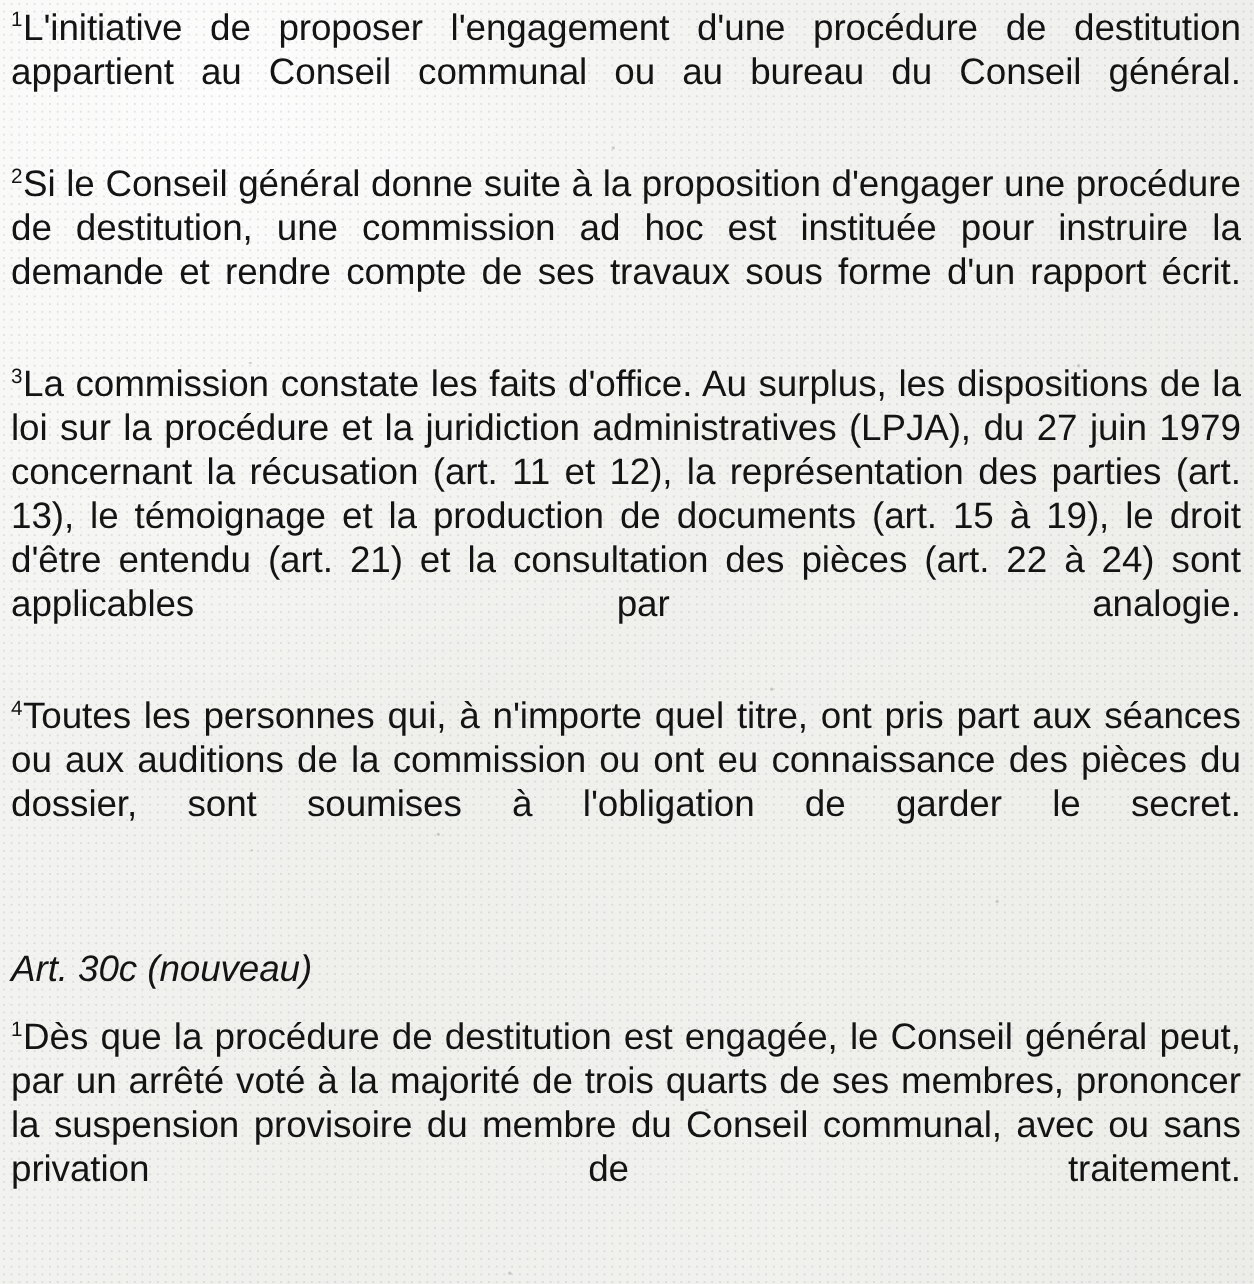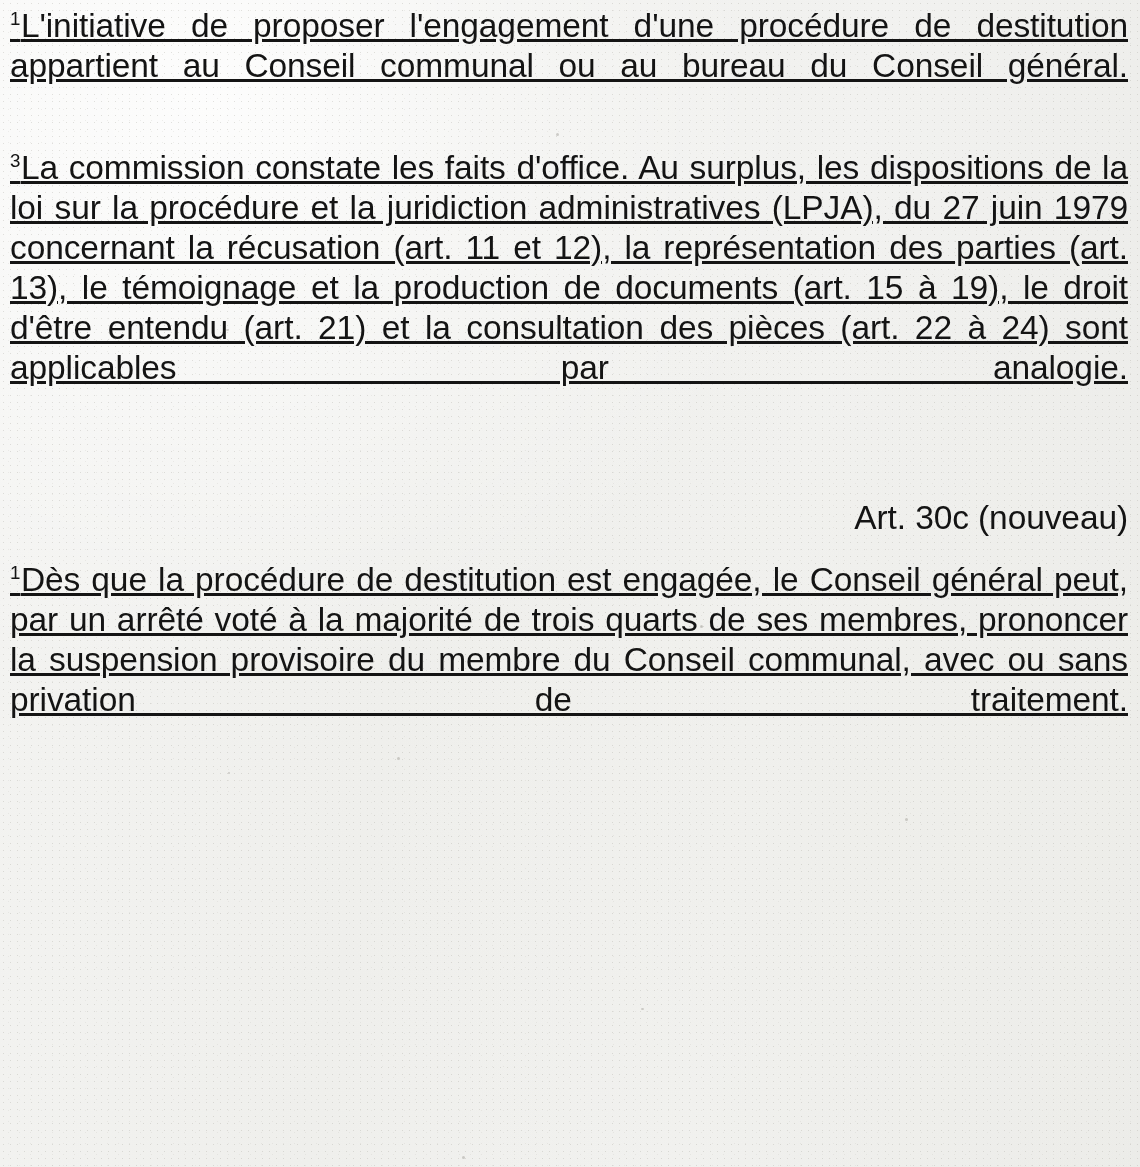--- a/index.html
+++ b/index.html
@@ -60,21 +60,20 @@
   }
 
   p.para {
     margin: 0 0 22px 0;
     font-size: 33.5px;
     line-height: 40px;
     letter-spacing: -0.1px;
     text-align: justify;
     text-justify: inter-word;
     word-spacing: 0.5px;
-    text-decoration: underline;
   }
 
   
   p.para::after {
     content: "";
     display: inline-block;
     width: 100%;
   }
 
   sup.marker {
@@ -83,23 +82,24 @@
     line-height: 0;
     letter-spacing: 0;
     margin-right: 0.5px;
   }
 
   h2.article-heading {
     margin: 0;
     padding: 0;
     font-size: 33.5px;
     line-height: 40px;
+    font-style: italic;
     font-weight: 400;
     letter-spacing: -0.1px;
-    text-align: right;
+    text-align: left;
   }
 
   .spacer-before-heading { height: 48px; }
   .spacer-after-heading  { height: 22px; }
 
   .lead-top { height: 6px; }
 </style>
 </head>
 <body>
 
@@ -119,25 +119,31 @@
   <span class="speck" style="left:462px; top:1156px; width:3px; height:3px;"></span>
 
   <div class="content">
 
     <div class="lead-top"></div>
 
     <p class="para">
       <sup class="marker">1</sup><span>L'initiative de proposer l'engagement d'une procédure de destitution appartient au Conseil communal ou au bureau du Conseil général.</span>
     </p>
 
+    <p class="para">
+      <sup class="marker">2</sup><span>Si le Conseil général donne suite à la proposition d'engager une procédure de destitution, une commission ad hoc est instituée pour instruire la demande et rendre compte de ses travaux sous forme d'un rapport écrit.</span>
+    </p>
 
     <p class="para">
       <sup class="marker">3</sup><span>La commission constate les faits d'office. Au surplus, les dispositions de la loi sur la procédure et la juridiction administratives (LPJA), du 27 juin 1979 concernant la récusation (art. 11 et 12), la représentation des parties (art. 13), le témoignage et la production de documents (art. 15 à 19), le droit d'être entendu (art. 21) et la consultation des pièces (art. 22 à 24) sont applicables par analogie.</span>
     </p>
 
+    <p class="para">
+      <sup class="marker">4</sup><span>Toutes les personnes qui, à n'importe quel titre, ont pris part aux séances ou aux auditions de la commission ou ont eu connaissance des pièces du dossier, sont soumises à l'obligation de garder le secret.</span>
+    </p>
 
 
     <div class="spacer-before-heading"></div>
 
     <h2 class="article-heading">Art. 30c (nouveau)</h2>
 
     <div class="spacer-after-heading"></div>
 
     <p class="para">
       <sup class="marker">1</sup><span>Dès que la procédure de destitution est engagée, le Conseil général peut, par un arrêté voté à la majorité de trois quarts de ses membres, prononcer la suspension provisoire du membre du Conseil communal, avec ou sans privation de traitement.</span>

